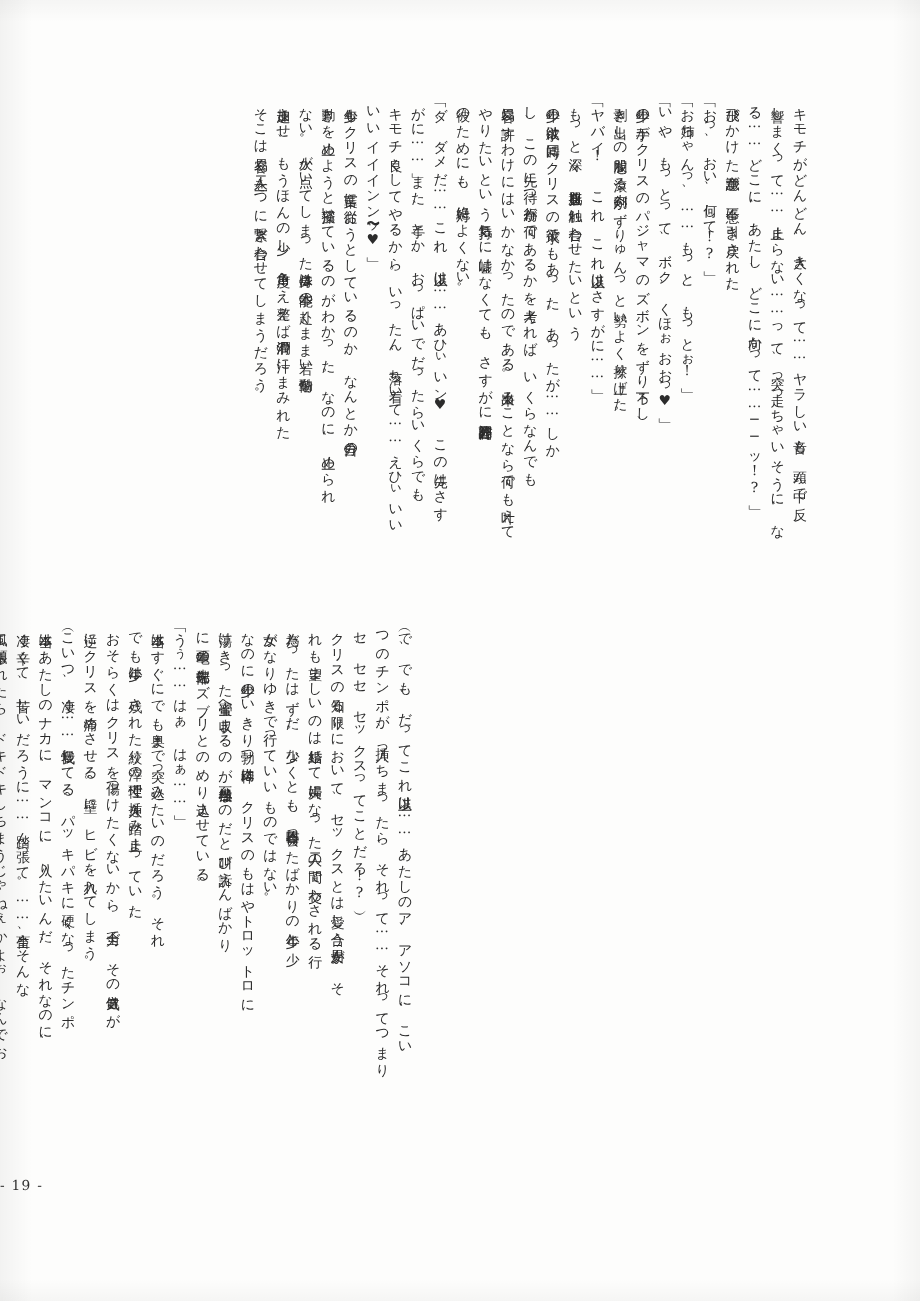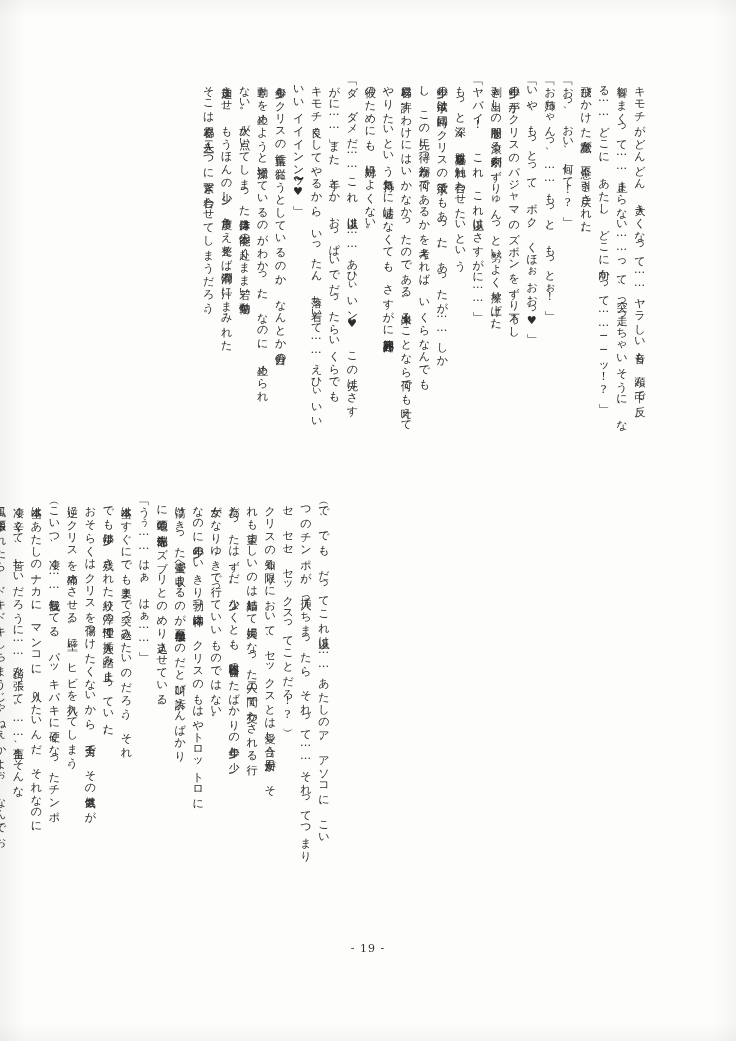--- a/index.html
+++ b/index.html
@@ -55,21 +55,20 @@
     top: 498px;
     right: 404px;
     height: 390px;
     width: 248px;
   }
   .page-number {
     position: absolute;
     left: 0;
     right: 0;
     top: 942px;
-    text-align: center;
     font-size: 11px;
     color: #2f2f2f;
     letter-spacing: 1px;
     font-family: "DejaVu Serif", serif;
   }
 </style>
 </head>
 <body>
 
 <div class="page">

